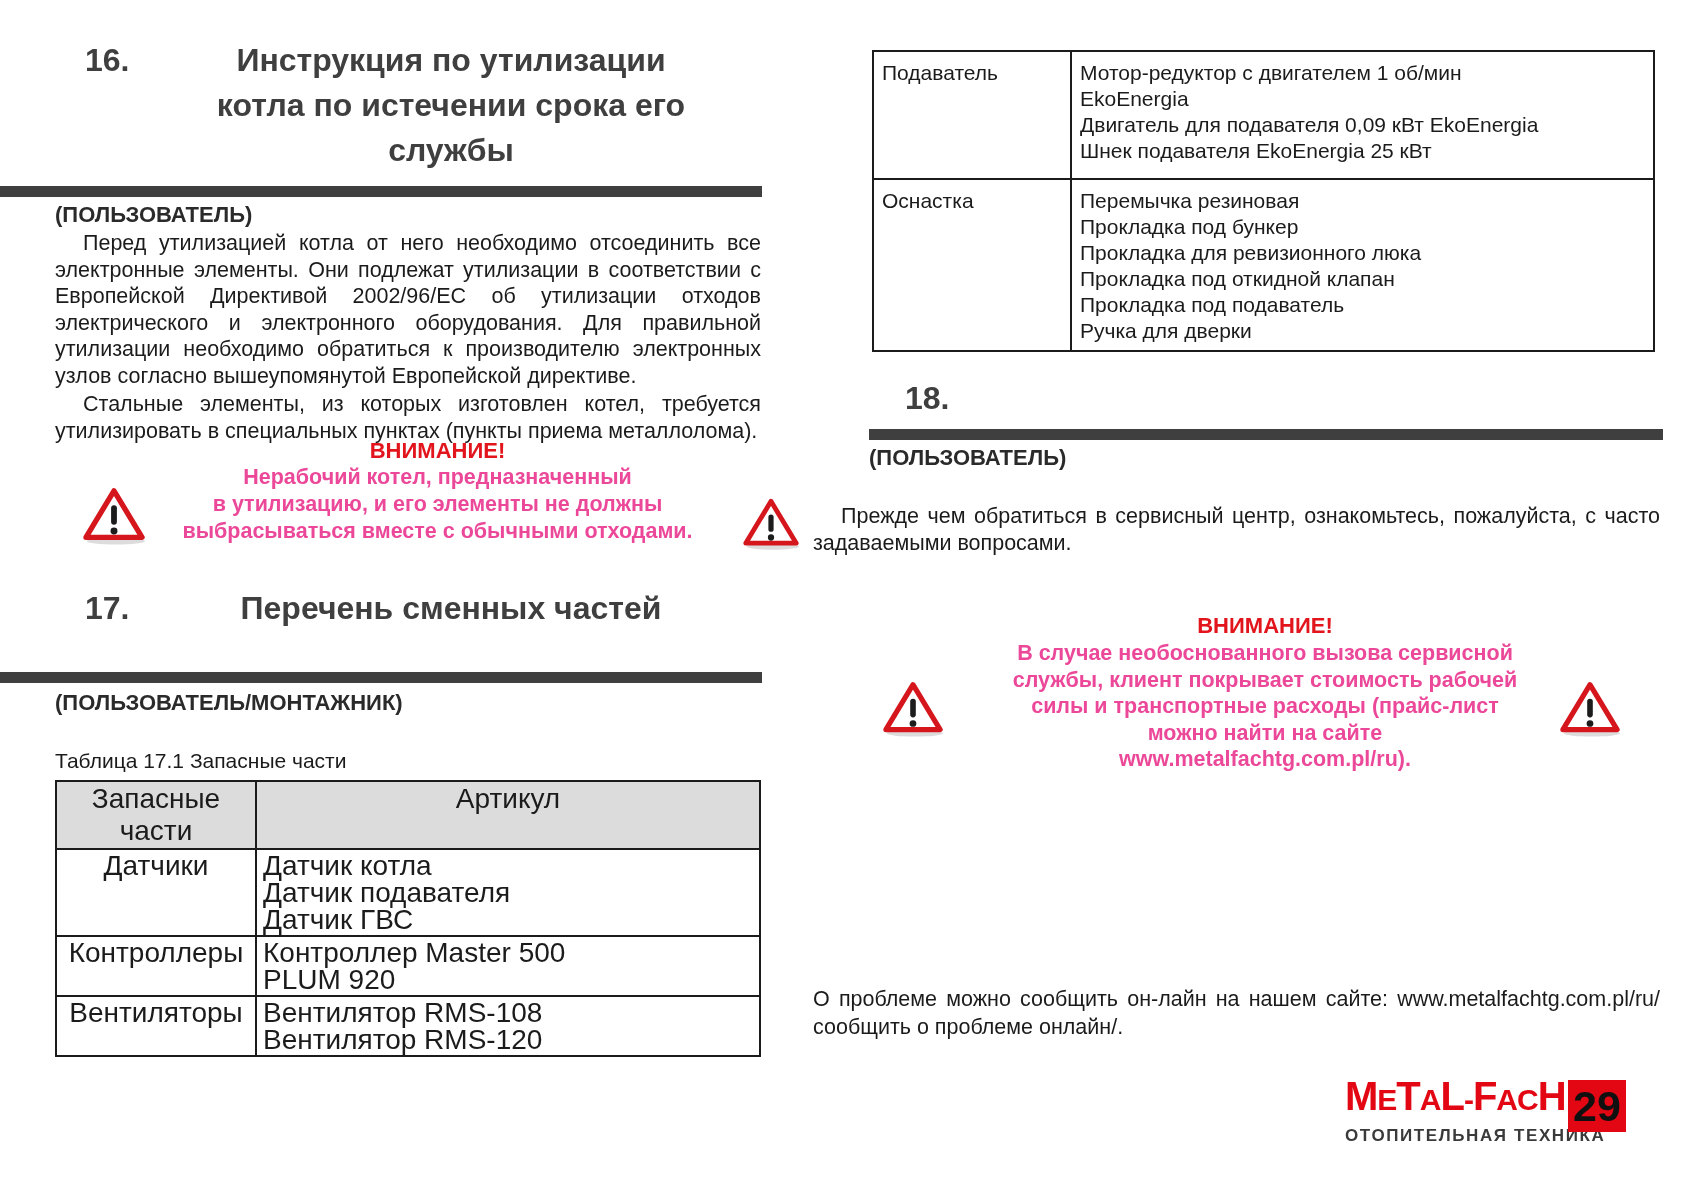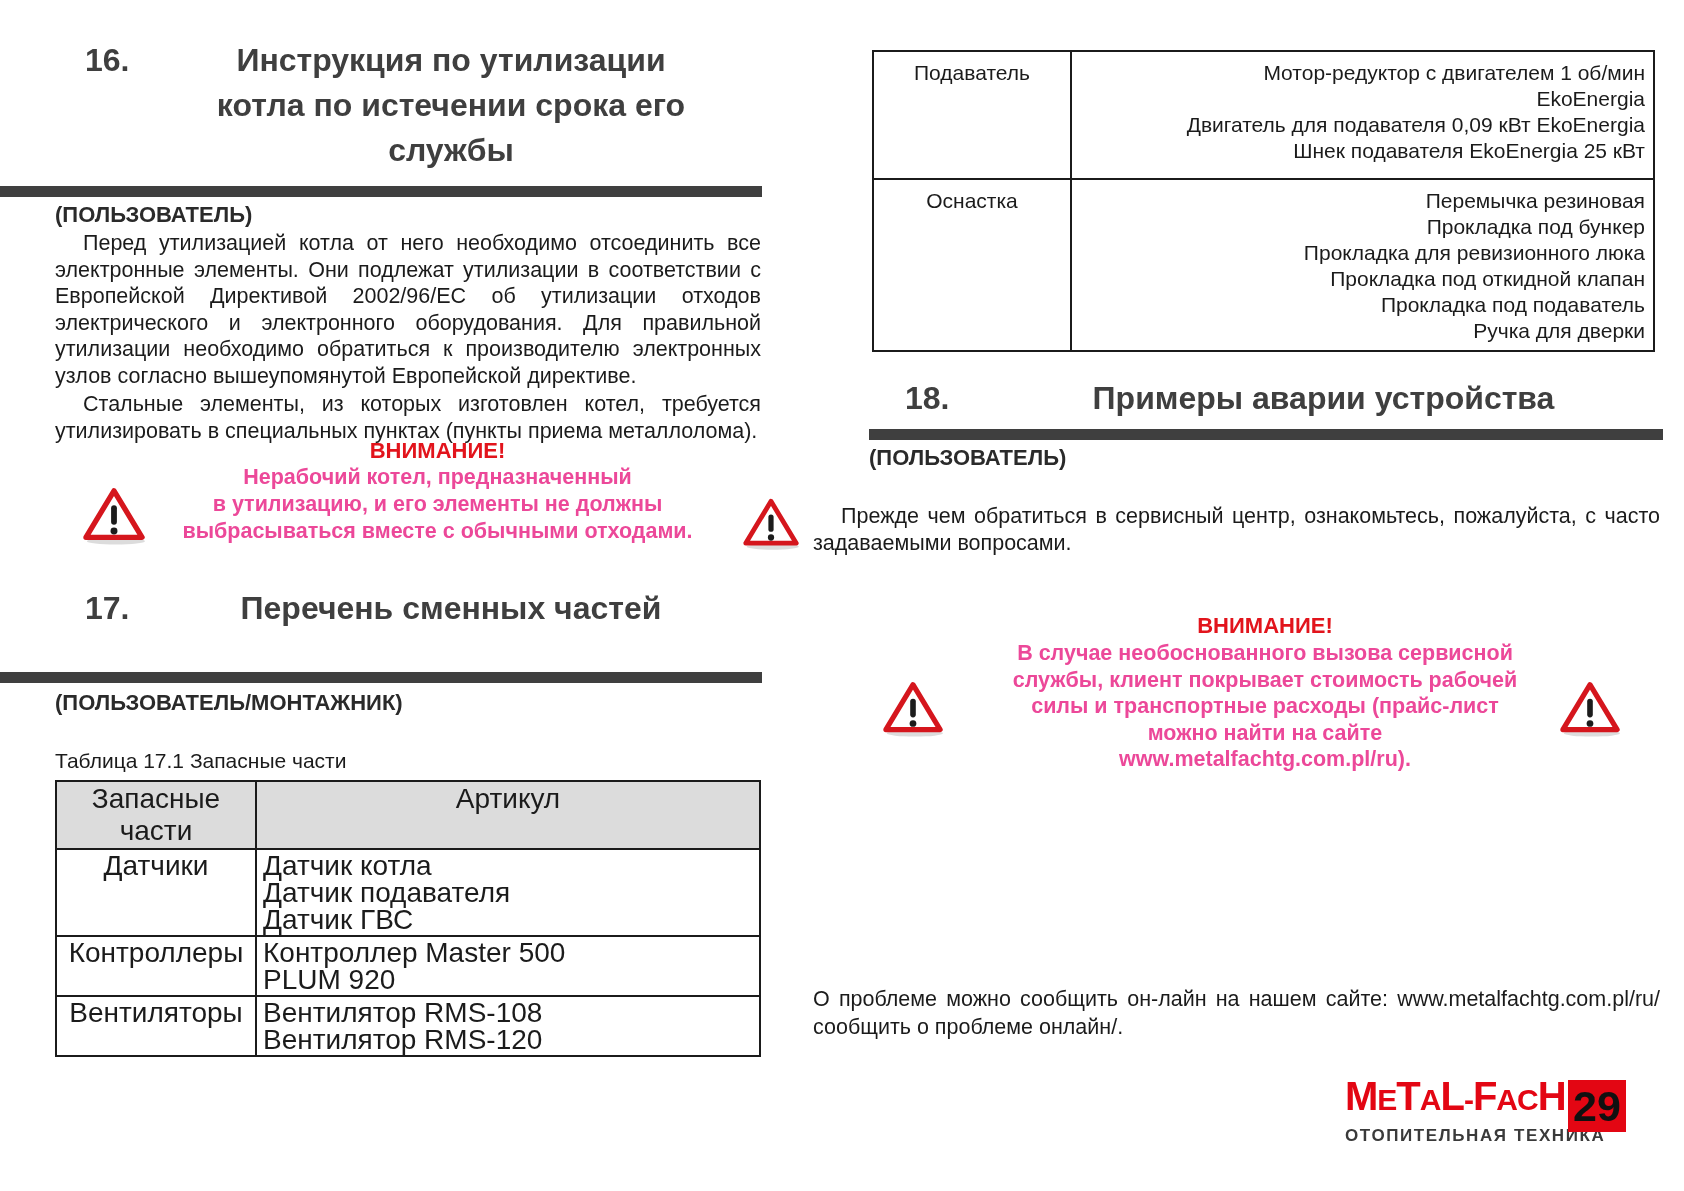--- a/index.html
+++ b/index.html
@@ -31,23 +31,23 @@
   table.doc td,table.doc th{border:2px solid #1b1b1b;vertical-align:top;box-sizing:border-box;}
   .t17{width:706px;font-size:28px;}
   .t17 .c1{width:200px;text-align:center;}
   .t17 th{background:#dcdcdc;font-weight:normal;height:50px;text-align:center;vertical-align:middle;}
   .t17 td{line-height:27px;padding:2px 6px;}
   .t17 td.items{white-space:pre-line;}
   .t17 tr.r1 td{height:85px;}
   .t17 tr.r2 td{height:56px;}
   .t17 tr.r3 td{height:57px;}
   .tR{width:783px;font-size:21px;}
-  .tR .c1{width:198px;text-align:center;margin-left:8px;}
+  .tR .c1{width:198px;text-align:left;margin-left:8px;}
   .tR td{line-height:26px;padding:8px 8px 6px 8px;}
-  .tR td.items{white-space:pre-line;text-align:right;}
+  .tR td.items{white-space:pre-line;}
   .tR tr.r1 td{height:128px;}
   .tR tr.r2 td{height:152px;}
   .contact{font-size:21.5px;line-height:29px;white-space:pre-line;}
   .online{font-size:21.5px;line-height:28px;text-align:justify;}
   
   .logo-text{color:#e30613;font-weight:bold;letter-spacing:-1px;line-height:40px;white-space:nowrap;}
   .logo-text .lg{font-size:40px;}
   .logo-text .sm{font-size:30px;}
   .logo-sub{color:#3a3a3a;font-weight:bold;font-size:17px;letter-spacing:1.6px;margin-top:1px;white-space:nowrap;}
   .page-badge{width:58px;height:52px;background:#e30613;display:flex;align-items:center;justify-content:center;
@@ -137,21 +137,20 @@
 Прокладка для ревизионного люка
 Прокладка под откидной клапан
 Прокладка под подаватель
 Ручка для дверки</td>
     </tr>
   </tbody>
     </table>
 
   <div class="abs sec-heading h18" style="left:872px;top:376px;width:790px;">
     <span class="sec-num">18.</span>
-    <span class="sec-title">Примеры аварии устройства</span>
   </div>
   <div class="abs rule" style="left:869px;top:429px;width:794px;"></div>
   <div class="abs audience" style="left:869px;top:445px;">(ПОЛЬЗОВАТЕЛЬ)</div>
   <div class="abs body-par" style="left:813px;top:503px;width:847px;">Прежде чем обратиться в сервисный центр, ознакомьтесь, пожалуйста, с часто задаваемыми вопросами.</div>
 
   <div class="warn2">
     <div class="abs warn-title" style="left:950px;top:613px;width:630px;">ВНИМАНИЕ!</div>
     <div class="abs warn-lines" style="left:950px;top:640px;width:630px;">В случае необоснованного вызова сервисной
 службы, клиент покрывает стоимость рабочей
 силы и транспортные расходы (прайс-лист

